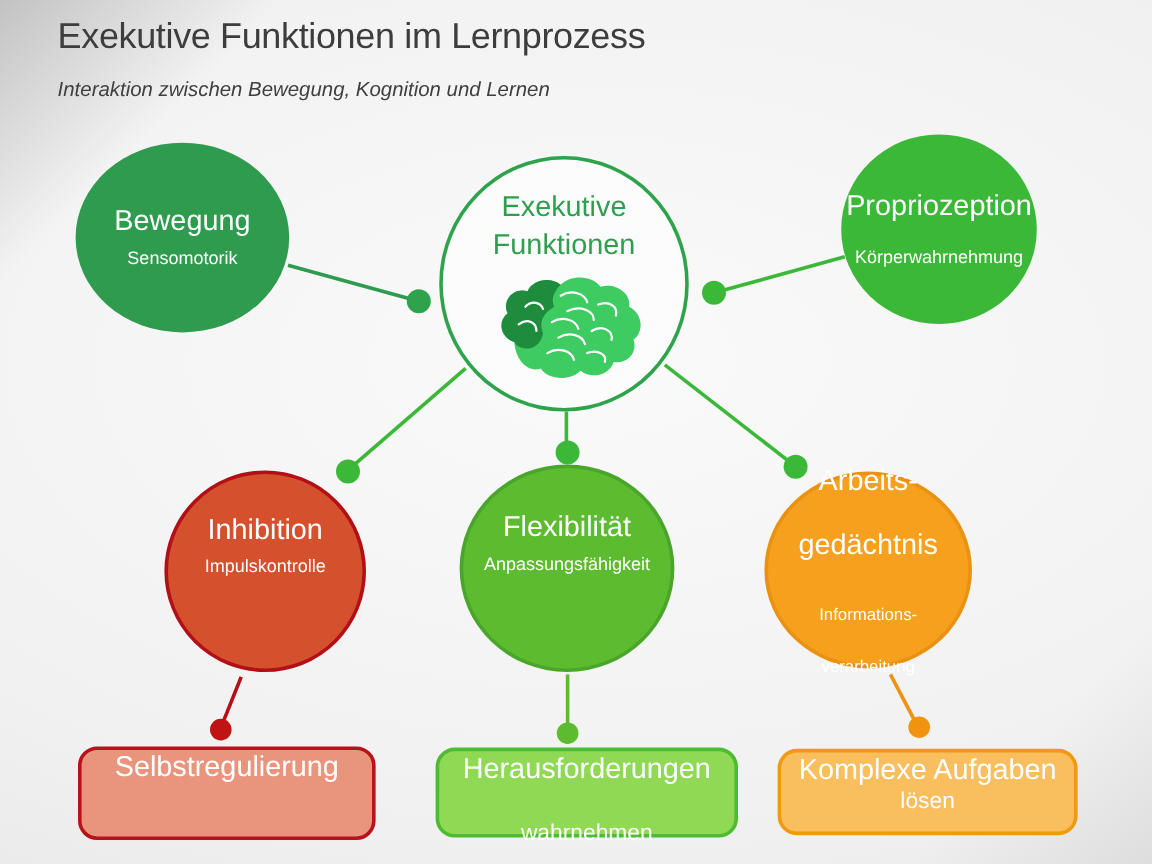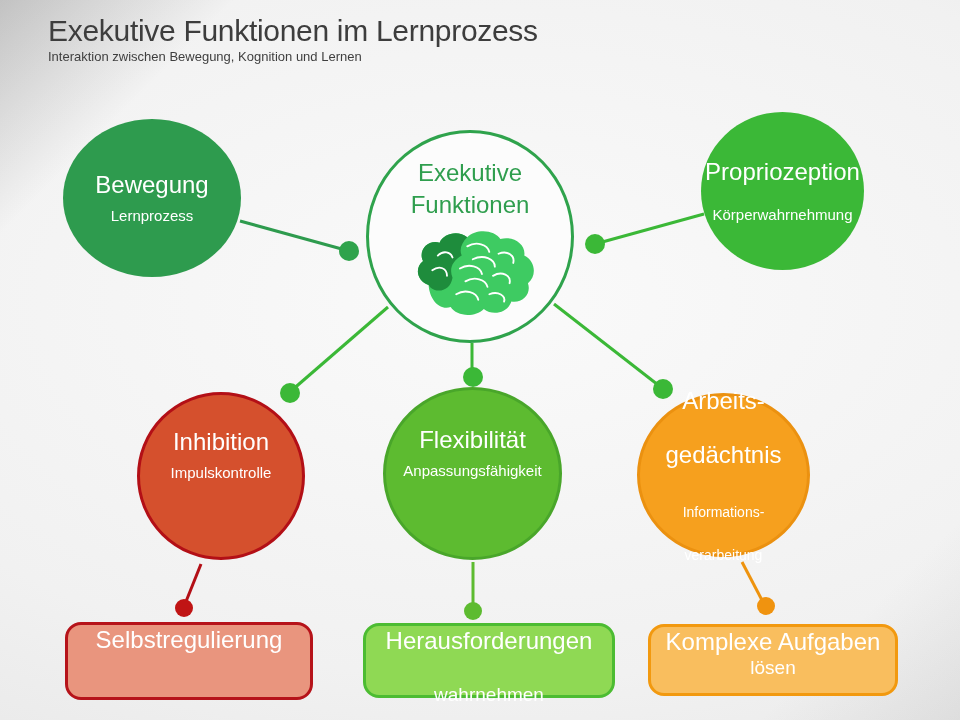--- a/index.html
+++ b/index.html
@@ -8,21 +8,21 @@
     font-family:"Liberation Sans","DejaVu Sans",sans-serif;
     background:radial-gradient(ellipse 130% 95% at 52% 42%, #fafafa 0%, #f1f1f1 55%, #e2e2e2 100%);
   }
   .corner-shade{
     position:absolute;inset:0;pointer-events:none;
     background:linear-gradient(135deg, rgba(90,90,90,0.30) 0%, rgba(90,90,90,0) 14%),
                linear-gradient(315deg, rgba(120,120,120,0.12) 0%, rgba(120,120,120,0) 12%);
   }
   header{position:absolute;left:48px;top:14px;}
   h1{margin:0;font-size:30px;font-weight:500;color:#3d3d3d;letter-spacing:-0.3px;}
-  header p{margin:1px 0 0;font-size:13px;color:#3f3f3f;}
+  header p{margin:17px 0 0;font-size:17px;color:#3f3f3f;font-style:italic;}
 
   .connectors{position:absolute;left:0;top:0;}
 
   .node{
     position:absolute;border-radius:50%;display:flex;flex-direction:column;
     align-items:center;justify-content:center;text-align:center;color:#fff;
     box-sizing:border-box;line-height:1.25;
   }
   .node-title{font-size:24px;}
   .node-sub{font-size:15px;margin-top:7px;}
@@ -106,21 +106,21 @@
         <path d="M70 58 C80 52 92 56 94 64"></path>
         <path d="M100 52 C110 46 120 52 118 60"></path>
         <path d="M60 72 C70 66 82 70 84 78"></path>
         <path d="M96 72 C106 68 114 74 112 80"></path>
       </g>
     </svg>
   </div>
 
   <div class="node bewegung">
     <div class="node-title">Bewegung</div>
-    <div class="node-sub">Lernprozess</div>
+    <div class="node-sub">Sensomotorik</div>
   </div>
 
   <div class="node propriozeption">
     <div class="node-title">Propriozeption</div>
     <div class="node-sub">Körperwahrnehmung</div>
   </div>
 
   <div class="node flexibilitaet">
     <div class="node-title">Flexibilität</div>
     <div class="node-sub">Anpassungsfähigkeit</div>

